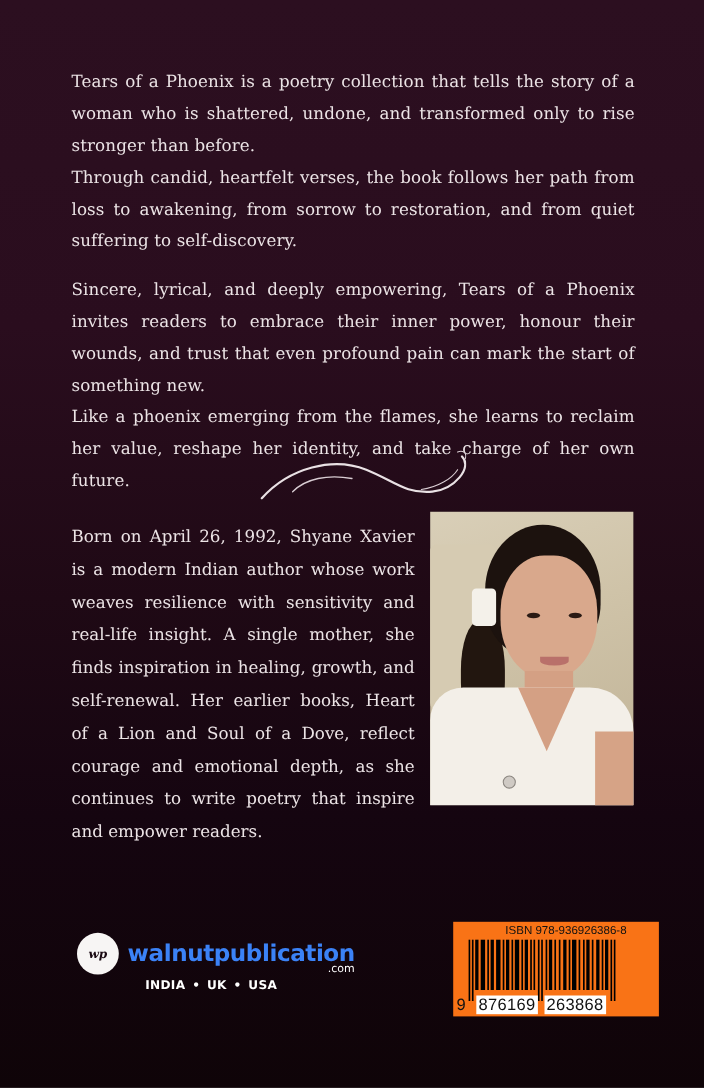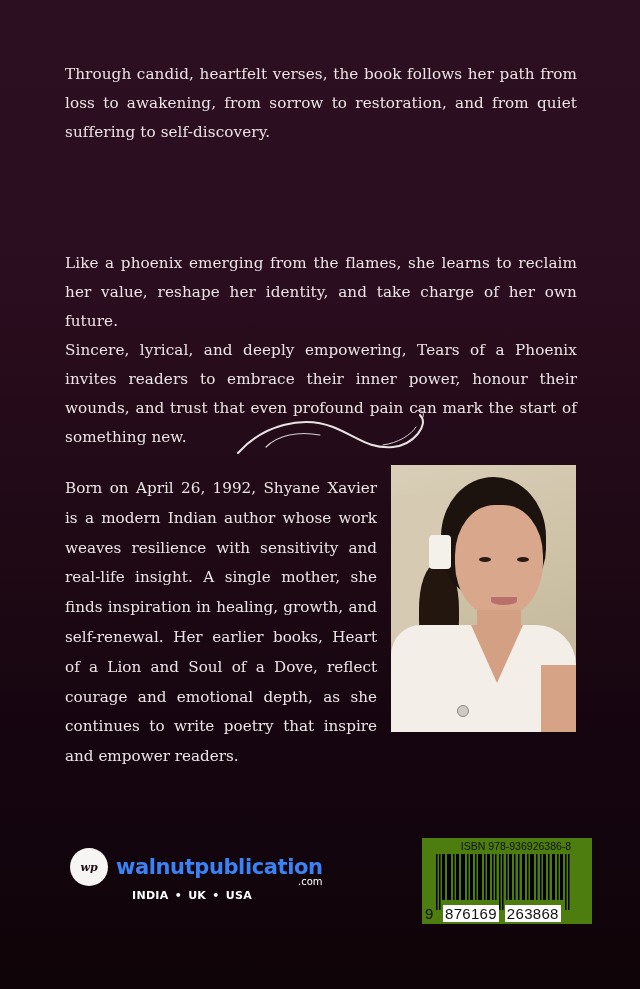--- a/index.html
+++ b/index.html
@@ -165,25 +165,25 @@
       top: 889px;
       font-family: "DejaVu Sans", "Liberation Sans", sans-serif;
       font-weight: bold;
       font-size: 11px;
       color: #ffffff;
       letter-spacing: 0.3px;
       word-spacing: 2px;
     }
     .barcode-box {
       position: absolute;
-      left: 422px;
+      left: 412px;
       top: 838px;
-      width: 170px;
+      width: 187px;
       height: 86px;
-      background: #4d7c0f;
+      background: #f97316;
       box-sizing: border-box;
     }
     .isbn-label {
       position: absolute;
       top: 2px;
       left: 0;
       right: 0;
       text-align: center;
       font-family: "Liberation Sans", "DejaVu Sans", sans-serif;
       font-size: 10.5px;
@@ -211,26 +211,27 @@
     .barcode-digits .lead { width: 14px; }
     .barcode-digits .grp1 { margin-left: 4px; background: #fff; padding: 0 2px; }
     .barcode-digits .grp2 { margin-left: 6px; background: #fff; padding: 0 2px; }
   </style>
 </head>
 <body>
 
 <div class="page">
 
   <div class="blurb blurb-1">
+    <p>Tears of a Phoenix is a poetry collection that tells the story of a woman who is shattered, undone, and transformed only to rise stronger than before.</p>
     <p>Through candid, heartfelt verses, the book follows her path from loss to awakening, from sorrow to restoration, and from quiet suffering to self-discovery.</p>
   </div>
 
   <div class="blurb blurb-2">
+    <p>Sincere, lyrical, and deeply empowering, Tears of a Phoenix invites readers to embrace their inner power, honour their wounds, and trust that even profound pain can mark the start of something new.</p>
     <p>Like a phoenix emerging from the flames, she learns to reclaim her value, reshape her identity, and take charge of her own future.</p>
-    <p>Sincere, lyrical, and deeply empowering, Tears of a Phoenix invites readers to embrace their inner power, honour their wounds, and trust that even profound pain can mark the start of something new.</p>
   </div>
 
   <svg class="flourish" viewBox="0 0 206 52">
     <path d="M20 48 C 45 20, 85 10, 115 22 C 140 32, 150 44, 175 42 C 195 40, 212 20, 202 10" fill="none" stroke="#e9e1e4" stroke-width="2" stroke-linecap="round"></path>
     <path d="M48 42 C 60 30, 80 26, 102 30" fill="none" stroke="#d8ccd2" stroke-width="1.2" stroke-linecap="round"></path>
     <path d="M165 40 C 180 38, 193 30, 198 22" fill="none" stroke="#d8ccd2" stroke-width="1" stroke-linecap="round"></path>
     <path d="M205 12 C 207 6, 202 4, 198 6" fill="none" stroke="#d8ccd2" stroke-width="1" stroke-linecap="round"></path>
   </svg>
 
   <div class="bio">

